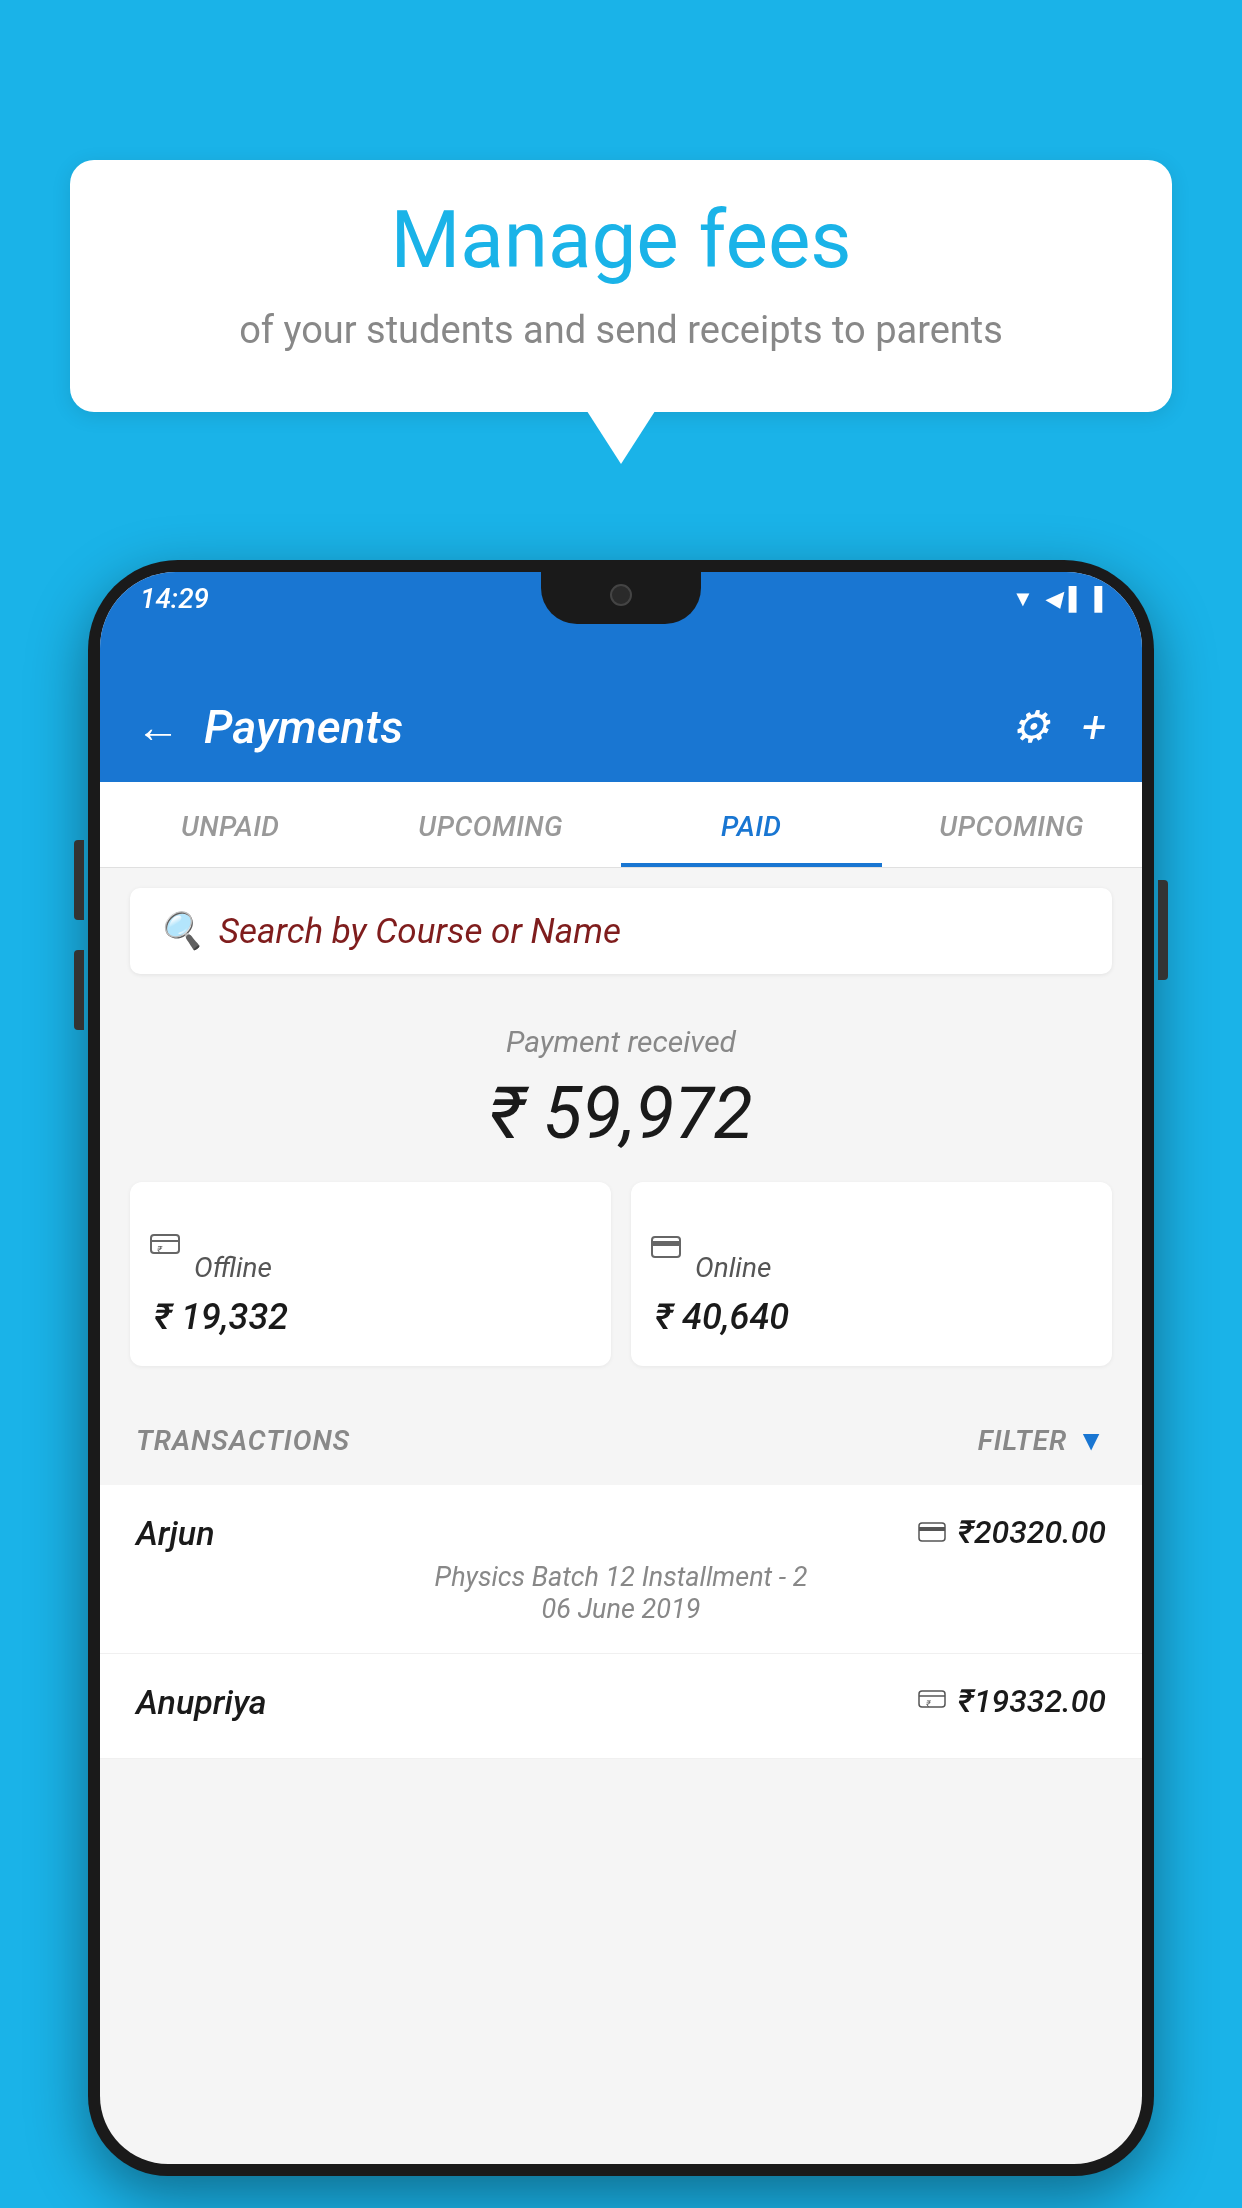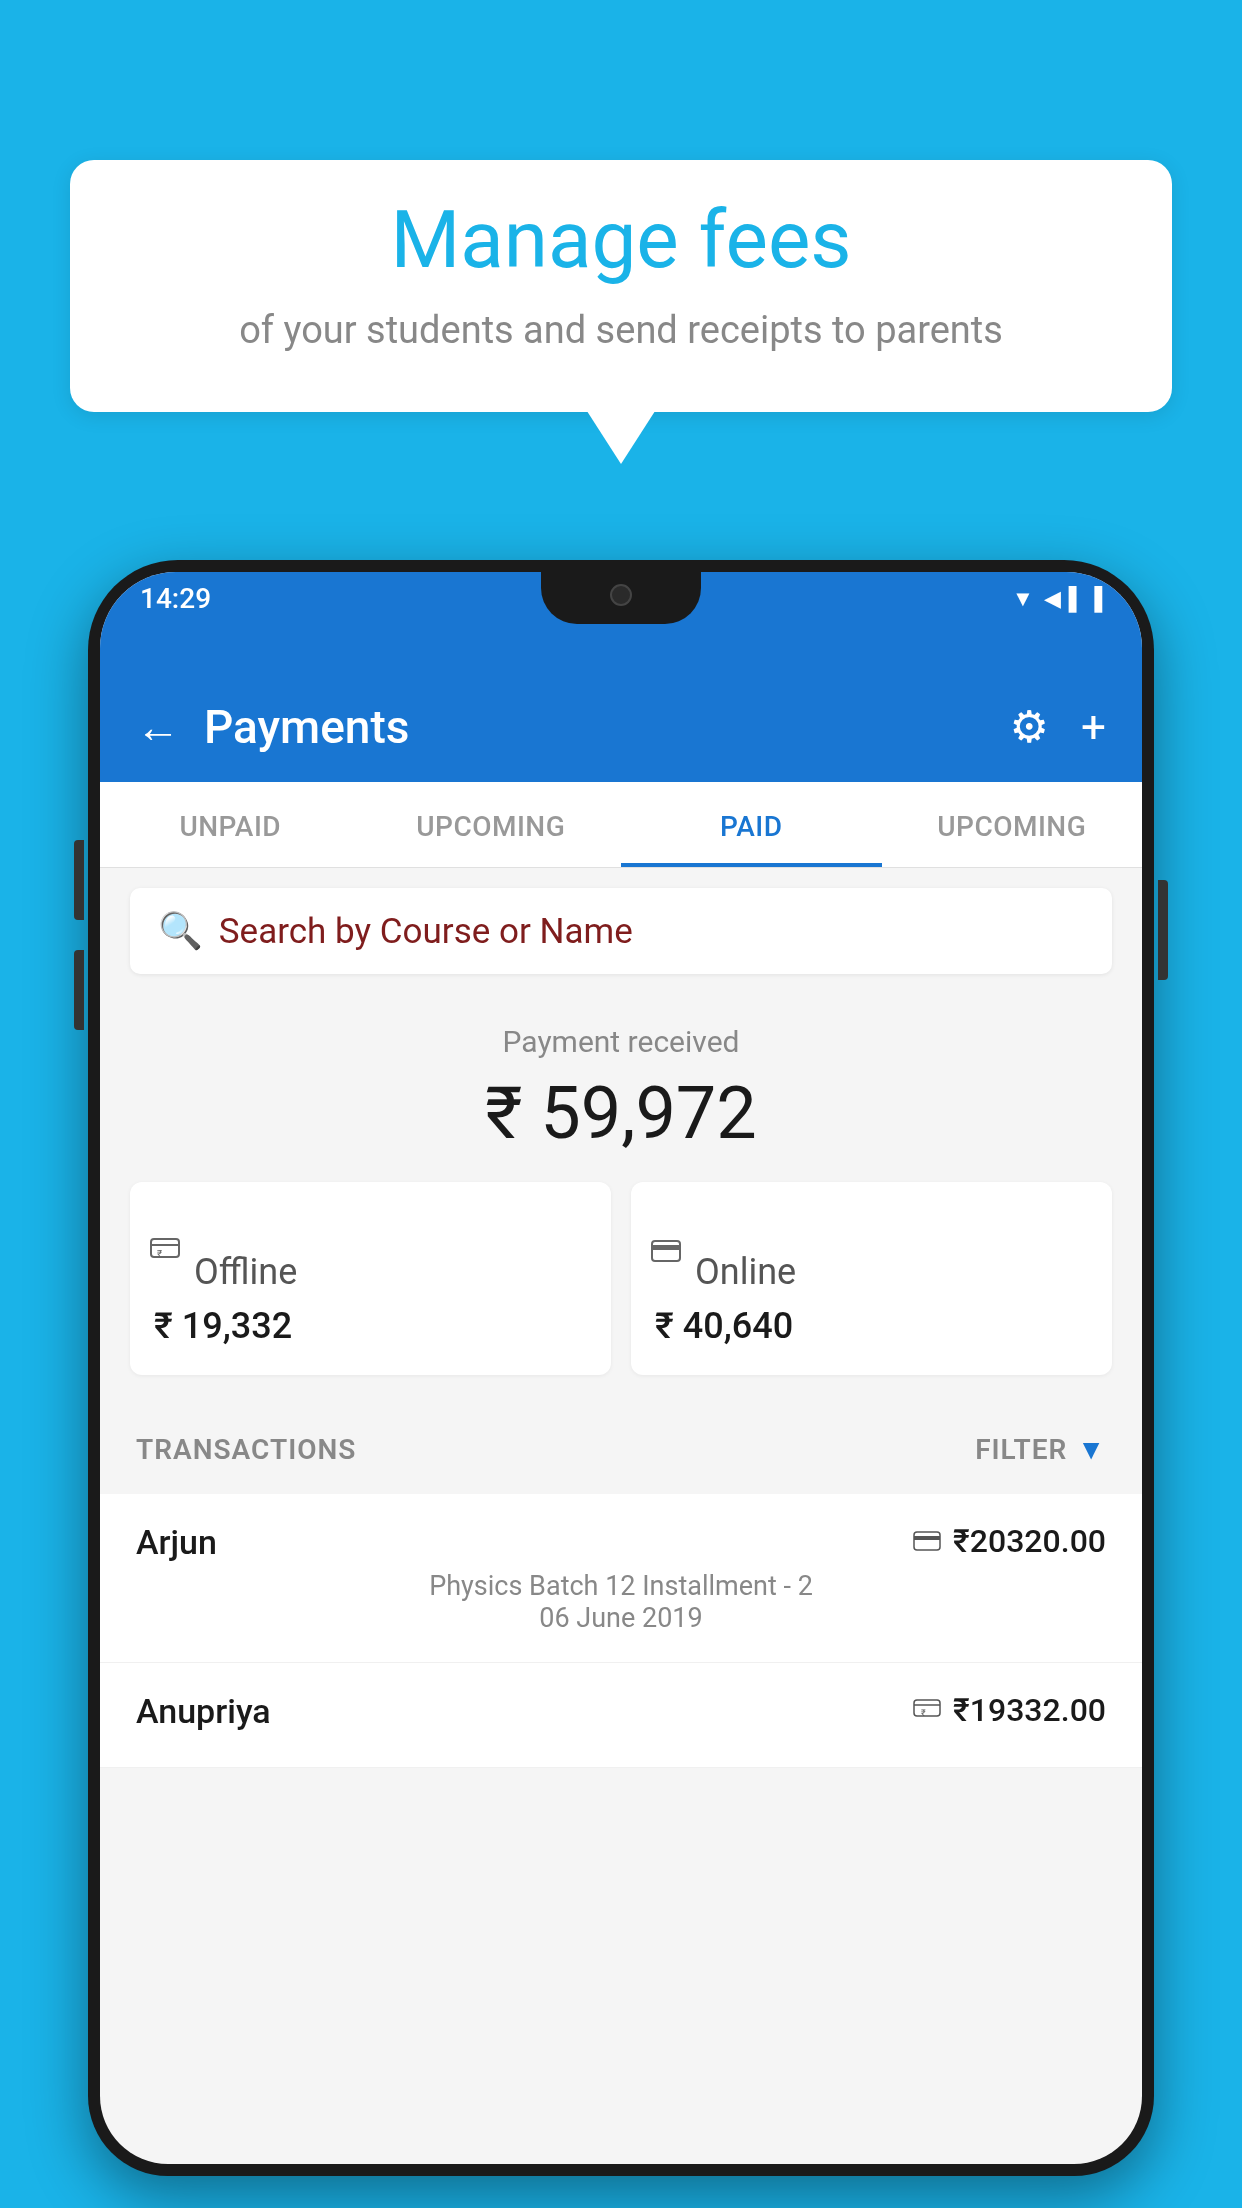--- a/index.html
+++ b/index.html
@@ -71,20 +71,21 @@
       bottom: 0;
     }
 
     .phone-outer {
       background: #1a1a1a;
       border-radius: 90px 90px 80px 80px;
       padding: 12px;
       position: relative;
       box-shadow: 0 20px 60px rgba(0,0,0,0.4);
       height: 1616px;
+      font-style: italic;
     }
 
     .phone-inner {
       background: #f5f5f5;
       border-radius: 76px 76px 68px 68px;
       overflow: hidden;
       height: 100%;
       position: relative;
     }
 
@@ -287,21 +288,21 @@
       margin-bottom: 12px;
     }
 
     .payment-card-icon {
       color: #666;
       font-size: 30px;
     }
 
     .payment-card-label {
       color: #555;
-      font-size: 36px;
+      font-size: 28px;
       margin-top: 41px;
     }
 
     .payment-card-amount {
       color: #1a1a1a;
       font-size: 36px;
       font-weight: 500;
       text-align: left;
       padding-left: 4px;
     }

